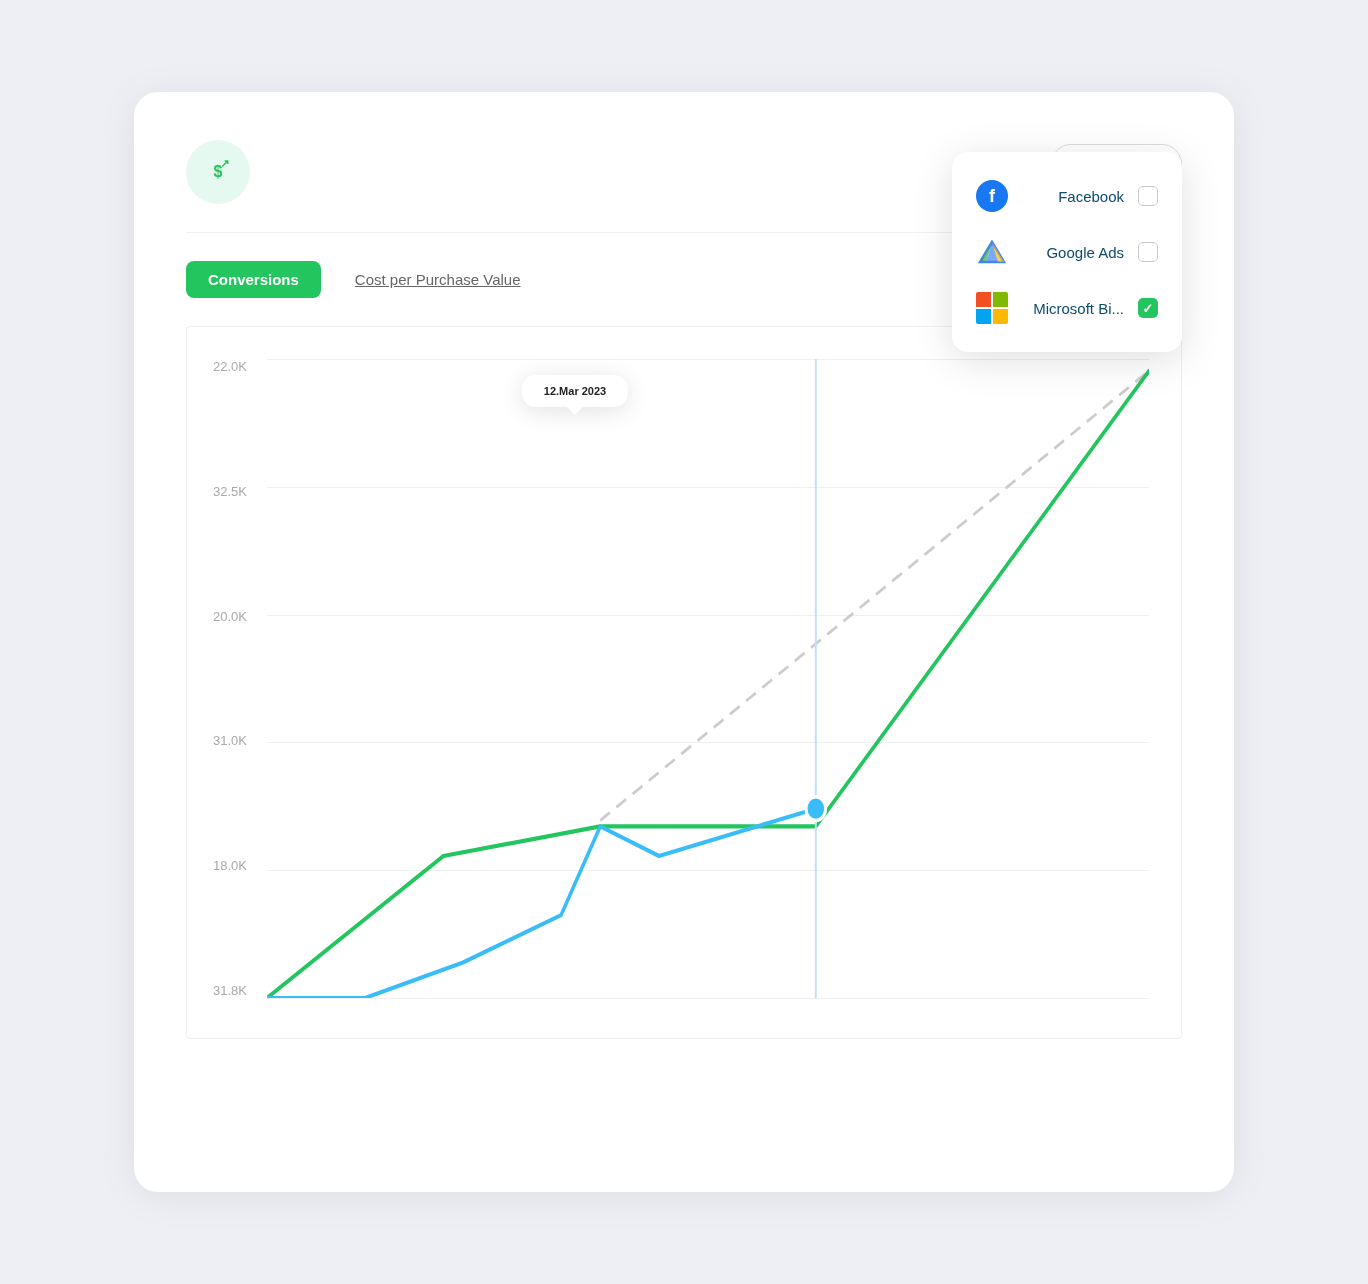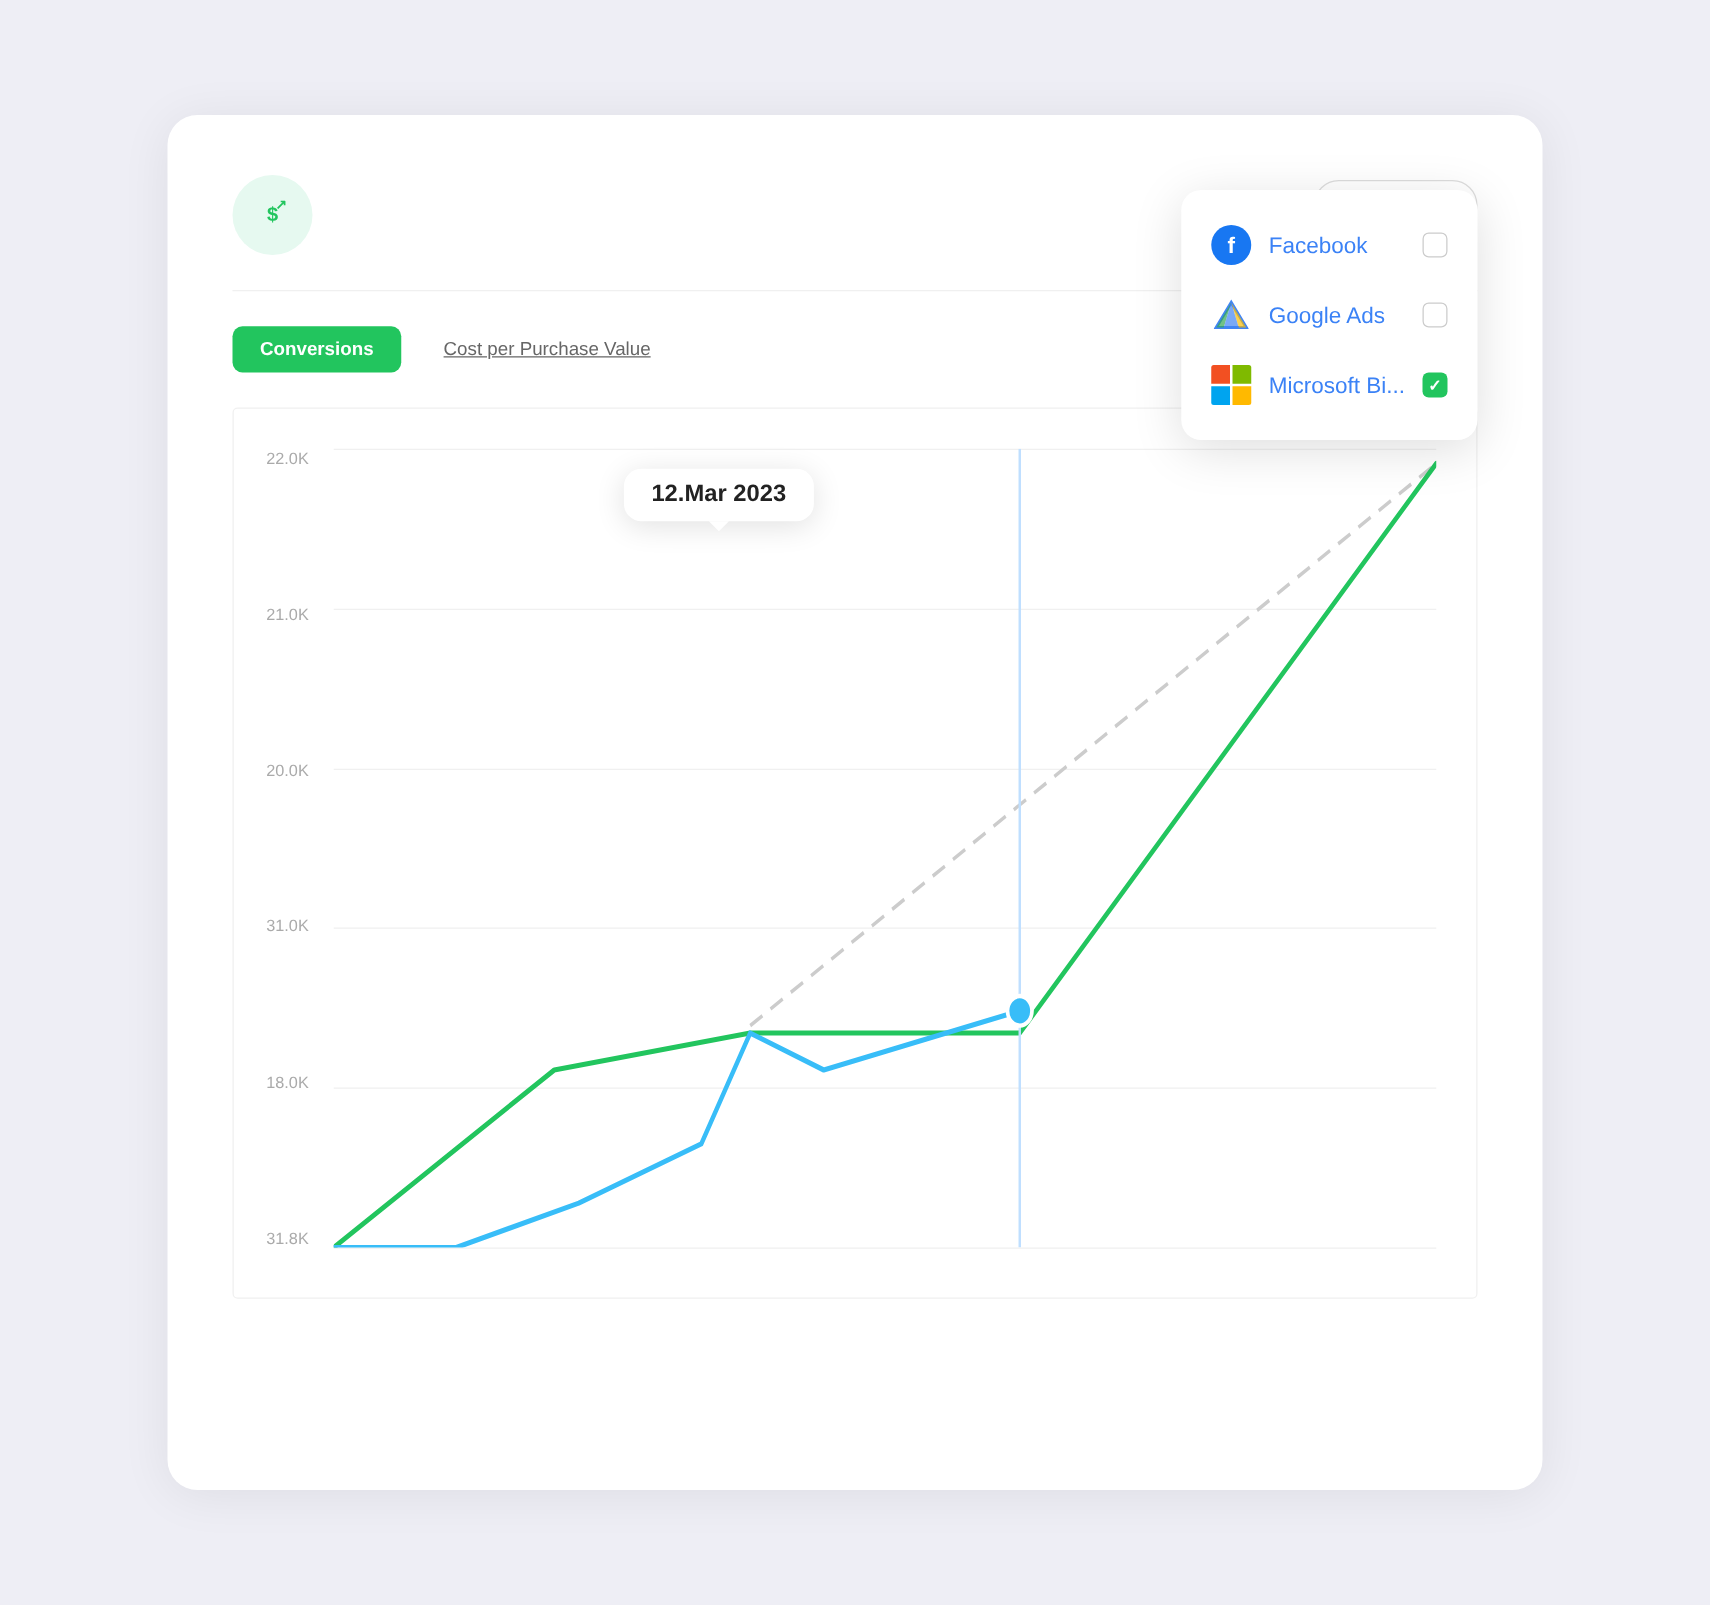--- a/index.html
+++ b/index.html
@@ -166,23 +166,24 @@
     }
     .dropdown-item {
       display: flex;
       align-items: center;
       gap: 14px;
       padding: 12px 24px;
       cursor: pointer;
     }
     .dropdown-label {
       flex: 1;
-      font-size: 18px;
-      color: #3b82f6;
+      font-size: 15px;
+      color: #0c4a6e;
       font-weight: 500;
+      text-align: right;
     }
     .checkbox-empty {
       width: 20px;
       height: 20px;
       border: 1.5px solid #ccc;
       border-radius: 5px;
       background: #fff;
     }
     .checkbox-checked {
       width: 20px;
@@ -229,21 +230,21 @@
     .ms-q3 { background: #00a4ef; border-radius: 0 0 0 2px; }
     .ms-q4 { background: #ffb900; border-radius: 0 0 2px 0; }
 
     
     .tooltip {
       position: absolute;
       background: #fff;
       border-radius: 14px;
       box-shadow: 0 4px 24px rgba(0,0,0,0.12);
       padding: 10px 22px;
-      font-size: 19px;
+      font-size: 11px;
       font-weight: 600;
       color: #222;
       white-space: nowrap;
       pointer-events: none;
       z-index: 50;
     }
     .tooltip::after {
       content: '';
       position: absolute;
       bottom: -8px;
@@ -286,21 +287,21 @@
 
   <div class="tabs-row">
     <button class="tab-active">Conversions</button>
     <button class="tab-inactive">Cost per Purchase Value</button>
   </div>
 
   <div class="chart-area">
 
     <div class="y-axis-labels">
       <span class="y-label">22.0K</span>
-      <span class="y-label">21.0K</span>
+      <span class="y-label">32.5K</span>
       <span class="y-label">20.0K</span>
       <span class="y-label">31.0K</span>
       <span class="y-label">18.0K</span>
       <span class="y-label">31.8K</span>
     </div>
 
     <div class="grid-lines">
       <div class="grid-line" style="top: 0%"></div>
       <div class="grid-line" style="top: 20%"></div>
       <div class="grid-line" style="top: 40%"></div>

